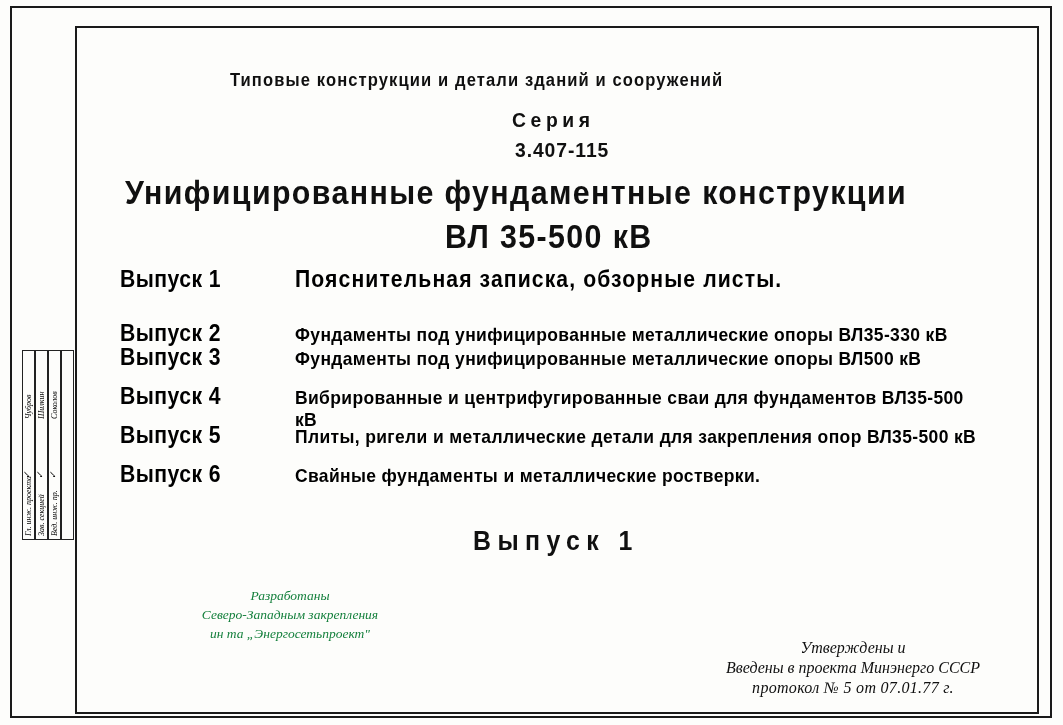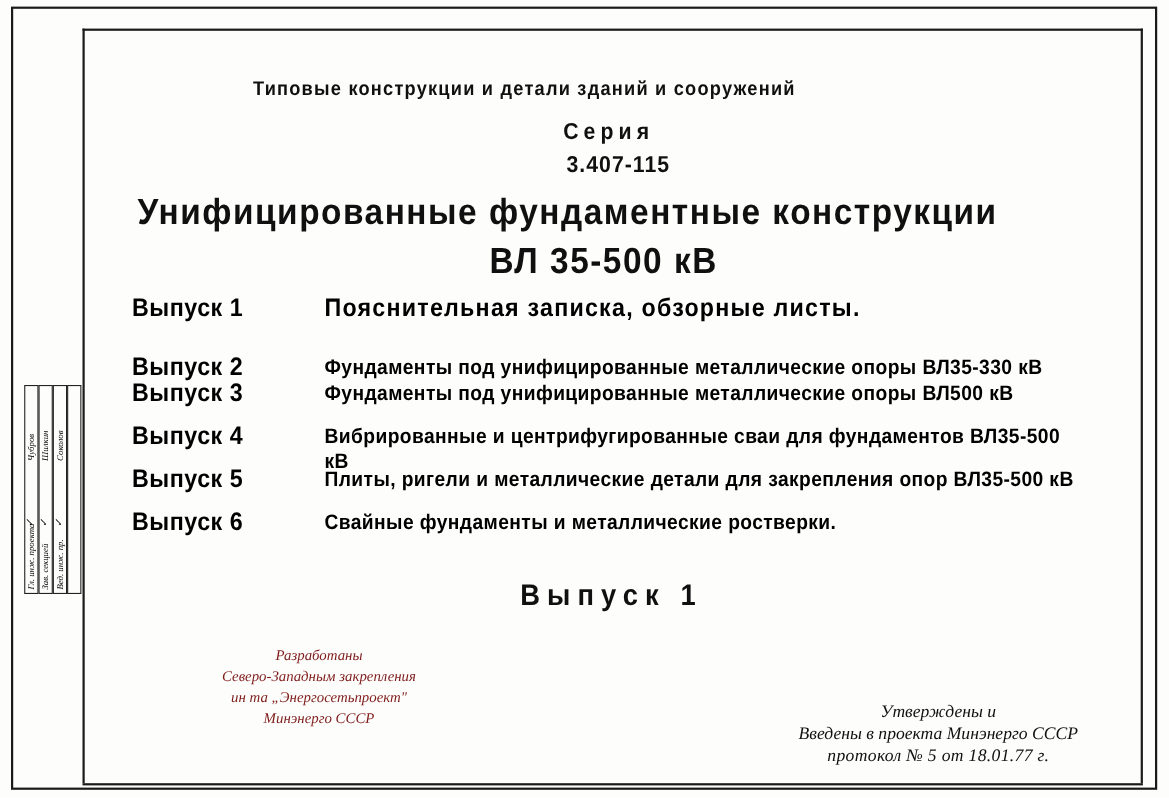--- a/index.html
+++ b/index.html
@@ -195,21 +195,21 @@
   .dev-block {
     position: absolute;
     left: 45px;
     top: 560px;
     width: 340px;
     text-align: center;
     font-family: "Liberation Serif", serif;
     font-style: italic;
     font-size: 13.5px;
     line-height: 19px;
-    color: #7f1d1d;
+    color: #15803d;
   }
   
   .appr-block {
     position: absolute;
     right: 6px;
     top: 612px;
     width: 360px;
     text-align: center;
     font-family: "Liberation Serif", serif;
     font-style: italic;
@@ -283,23 +283,22 @@
       <span class="stencil vyp">Выпуск 6</span>
       <span class="stencil txt" style="left:175px">Свайные фундаменты и металлические ростверки.</span>
     </div>
 
     <div class="tline stencil l-issue">Выпуск 1</div>
 
     <div class="dev-block">
       <div>Разработаны</div>
       <div>Северо-Западным закрепления</div>
       <div>ин та „Энергосетьпроект"</div>
-      <div>Минэнерго  СССР</div>
     </div>
 
     <div class="appr-block">
       <div>Утверждены    и</div>
       <div>Введены в проекта Минэнерго СССР</div>
-      <div class="l3">протокол № 5  от  18.01.77 г.</div>
+      <div class="l3">протокол № 5  от  07.01.77 г.</div>
     </div>
 
   </div>
 </div>
 
 </body></html>

